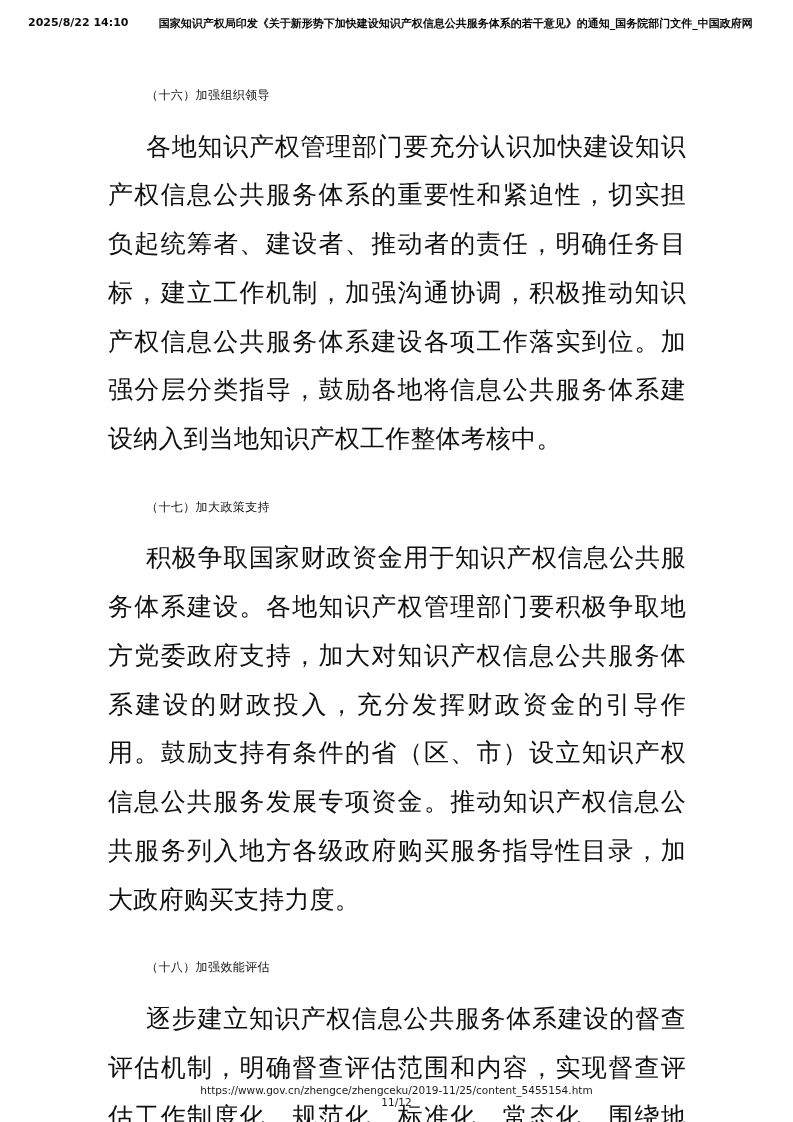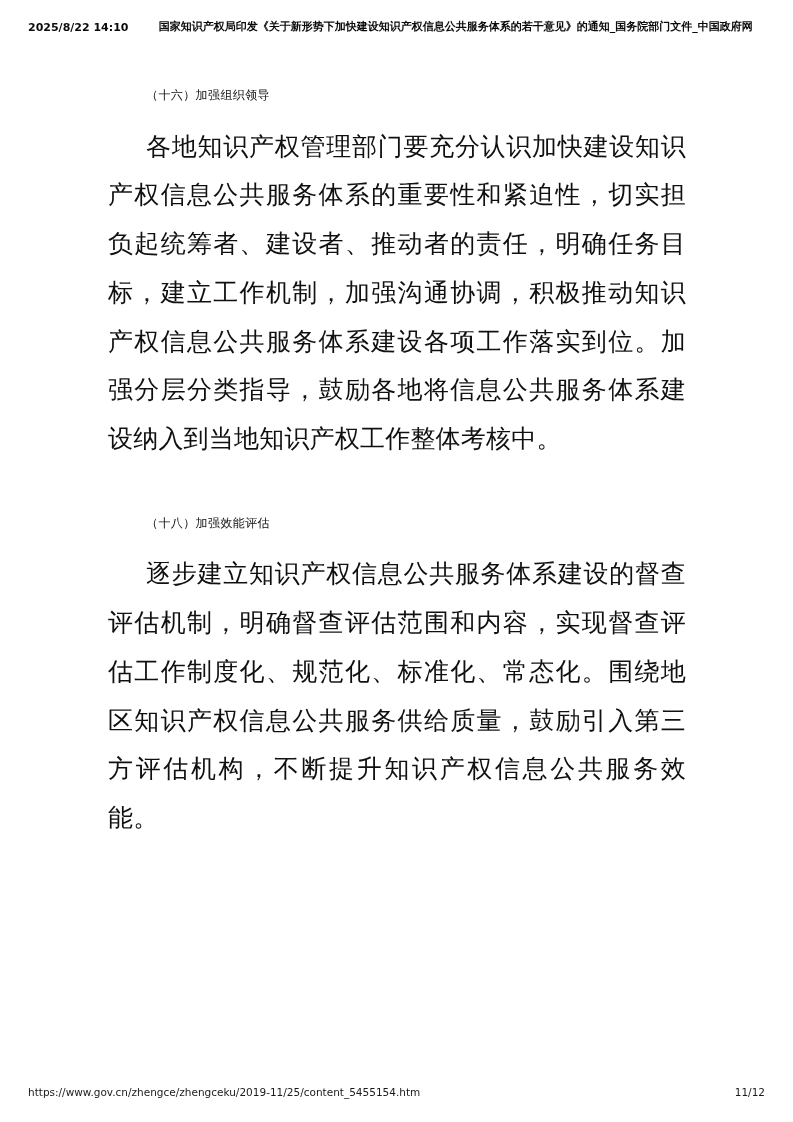--- a/index.html
+++ b/index.html
@@ -17,21 +17,21 @@
     color: #111111;
     box-sizing: border-box;
   }
   .print-header {
     position: absolute;
     top: 16px;
     left: 0;
     width: 100%;
     height: 18px;
     display: flex;
-    align-items: flex-end;
+    align-items: flex-start;
     box-sizing: border-box;
     padding: 0 28px;
     font-family: "DejaVu Sans", sans-serif;
     gap: 14px;
   }
   .print-header .hdr-date {
     font-size: 11px;
     color: #0a0a0a;
     white-space: nowrap;
     font-weight: 600;
@@ -54,20 +54,21 @@
     width: 100%;
     height: 16px;
     display: flex;
     align-items: center;
     justify-content: space-between;
     box-sizing: border-box;
     padding: 0 28px;
     font-family: "DejaVu Sans", sans-serif;
     font-size: 10.5px;
     color: #1a1a1a;
+    flex-direction: column;
   }
   .print-footer .url {
     color: #1a1a1a;
     text-decoration: none;
     white-space: nowrap;
   }
   .print-footer .pageno {
     white-space: nowrap;
   }
 
@@ -118,20 +119,25 @@
   <div class="doc-body">
 
     <div class="block first">
       <p class="sec-heading">（十六）加强组织领导</p>
       <div class="gap-after-heading"></div>
       <p class="para">各地知识产权管理部门要充分认识加快建设知识产权信息公共服务体系的重要性和紧迫性，切实担负起统筹者、建设者、推动者的责任，明确任务目标，建立工作机制，加强沟通协调，积极推动知识产权信息公共服务体系建设各项工作落实到位。加强分层分类指导，鼓励各地将信息公共服务体系建设纳入到当地知识产权工作整体考核中。</p>
     </div>
 
     <div class="spacer-lg"></div>
 
+    <div class="block">
+      <p class="sec-heading">（十七）加大政策支持</p>
+      <div class="gap-after-heading"></div>
+      <p class="para">积极争取国家财政资金用于知识产权信息公共服务体系建设。各地知识产权管理部门要积极争取地方党委政府支持，加大对知识产权信息公共服务体系建设的财政投入，充分发挥财政资金的引导作用。鼓励支持有条件的省（区、市）设立知识产权信息公共服务发展专项资金。推动知识产权信息公共服务列入地方各级政府购买服务指导性目录，加大政府购买支持力度。</p>
+    </div>
 
     <div class="spacer-lg"></div>
 
     <div class="block">
       <p class="sec-heading">（十八）加强效能评估</p>
       <div class="gap-after-heading"></div>
       <p class="para">逐步建立知识产权信息公共服务体系建设的督查评估机制，明确督查评估范围和内容，实现督查评估工作制度化、规范化、标准化、常态化。围绕地区知识产权信息公共服务供给质量，鼓励引入第三方评估机构，不断提升知识产权信息公共服务效能。</p>
     </div>
 
   </div>

